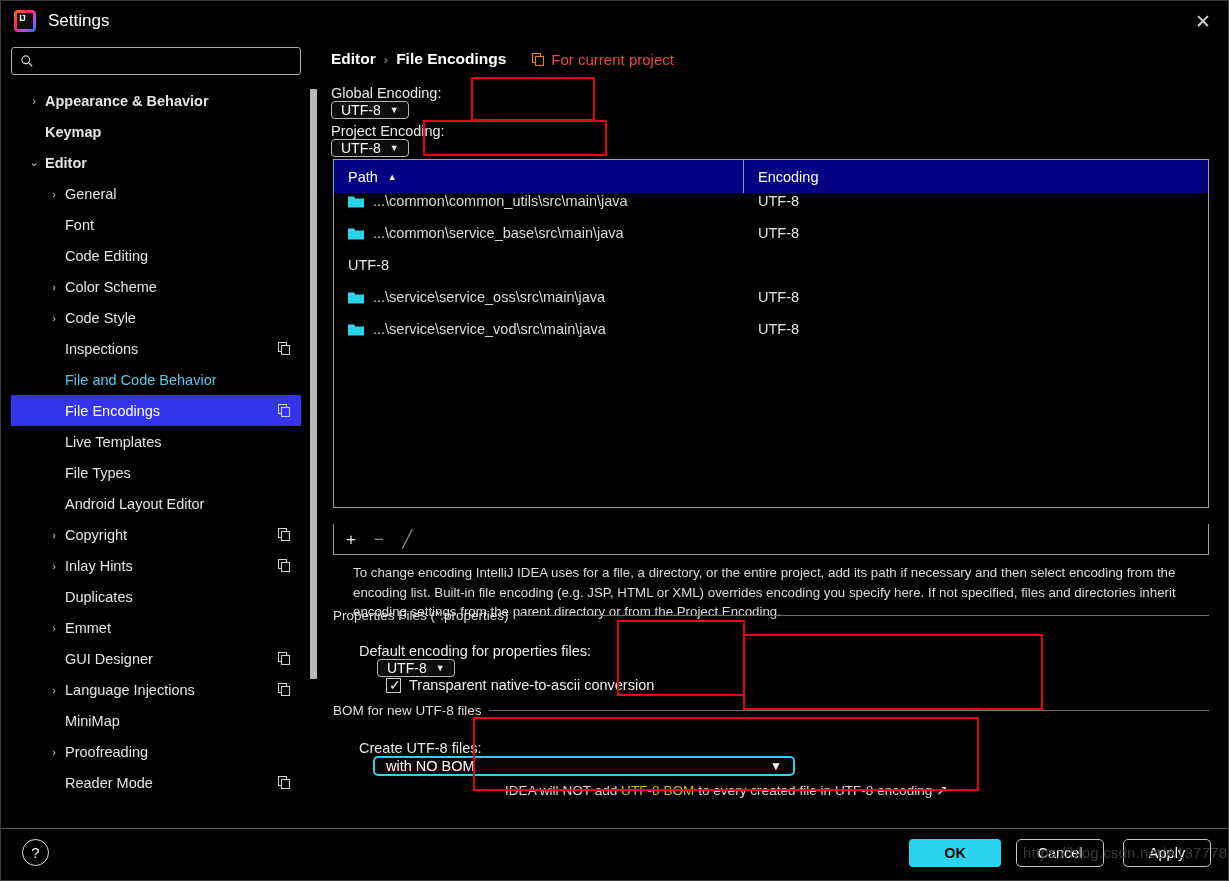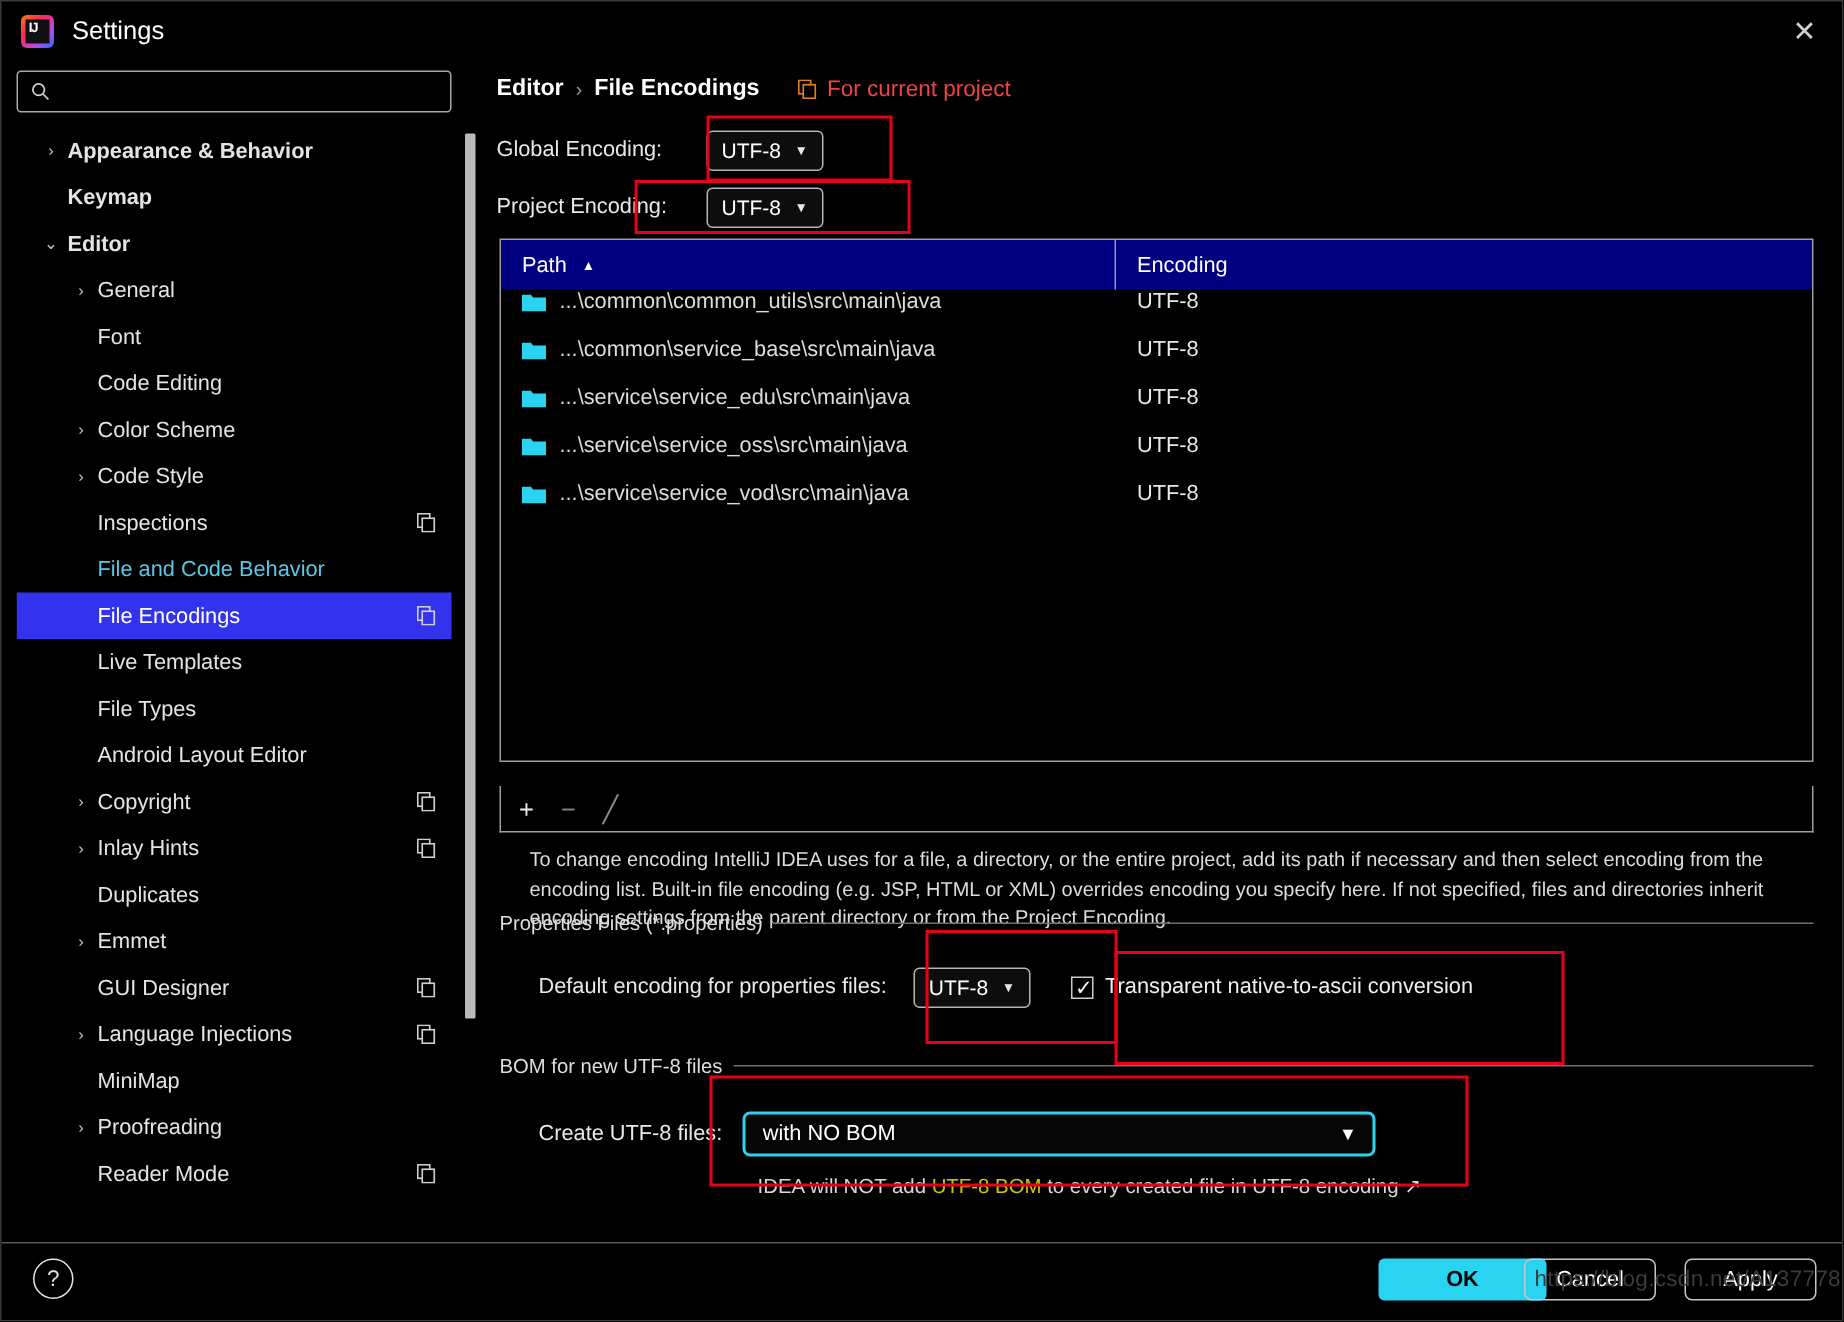--- a/index.html
+++ b/index.html
@@ -122,21 +122,21 @@
     color: #ffffff; font-size: 15.5px; font-weight: bold;
   }
   .crumb-sep { color: #9a9a9a; margin: 0 8px; font-size: 13px; }
   .for-project {
     margin-left: 26px; display: flex; align-items: center;
     color: #ef4444; font-size: 15px; cursor: pointer;
   }
   .for-project .copy-icon { margin-right: 6px; }
 
   .row {
-    display: flex; align-items: center; position: relative;
+    display: flex; align-items: flex-start; position: relative; flex-direction: column;
   }
   .field-label { color: #e8e8e8; font-size: 14.5px; }
 
   .combo {
     border: 1px solid #b5b5b5;
     border-radius: 4px;
     background: #0d0d0d;
     height: 27px;
     display: inline-flex; align-items: center;
     padding: 0 9px; cursor: pointer;
@@ -244,22 +244,22 @@
     border: 1.5px solid #e4e4e4; color: #e4e4e4;
     display: flex; align-items: center; justify-content: center;
     font-size: 15px; cursor: pointer;
   }
   .btn {
     position: absolute; top: 10px; height: 28px;
     display: flex; align-items: center; justify-content: center;
     font-size: 14.5px; cursor: pointer;
   }
   .btn.ok {
-    left: 908px; width: 112px; background: #2ad4f0; color: #000;
-    font-weight: bold; border-radius: 4px; border: none; margin-left: 10px;
+    left: 908px; width: 92px; background: #2ad4f0; color: #000;
+    font-weight: bold; border-radius: 4px; border: none;
   }
   .btn.cancel {
     left: 1015px; width: 88px; background: transparent; color: #ffffff;
     border: 1px solid #c6c6c6; border-radius: 5px;
   }
   .btn.apply {
     left: 1122px; width: 88px; background: transparent; color: #ffffff;
     border: 1px solid #c6c6c6; border-radius: 5px;
   }
   .watermark {
@@ -473,26 +473,20 @@
           <div class="trow">
             <div class="td path">
               <svg class="folder-icon" viewBox="0 0 16 13">
                 <path d="M0 1.5 H6 L7.4 3.4 H16 V12.5 H0 Z" fill="#2ad4f0"></path>
               </svg>
               <span>...\common\service_base\src\main\java</span>
             </div>
             <div class="td enc">UTF-8</div>
           </div>
           <div class="trow">
-            <div class="td path">
-              <svg class="folder-icon" viewBox="0 0 16 13">
-                <path d="M0 1.5 H6 L7.4 3.4 H16 V12.5 H0 Z" fill="#2ad4f0"></path>
-              </svg>
-              <span>...\service\service_edu\src\main\java</span>
-            </div>
             <div class="td enc">UTF-8</div>
           </div>
           <div class="trow">
             <div class="td path">
               <svg class="folder-icon" viewBox="0 0 16 13">
                 <path d="M0 1.5 H6 L7.4 3.4 H16 V12.5 H0 Z" fill="#2ad4f0"></path>
               </svg>
               <span>...\service\service_oss\src\main\java</span>
             </div>
             <div class="td enc">UTF-8</div>

